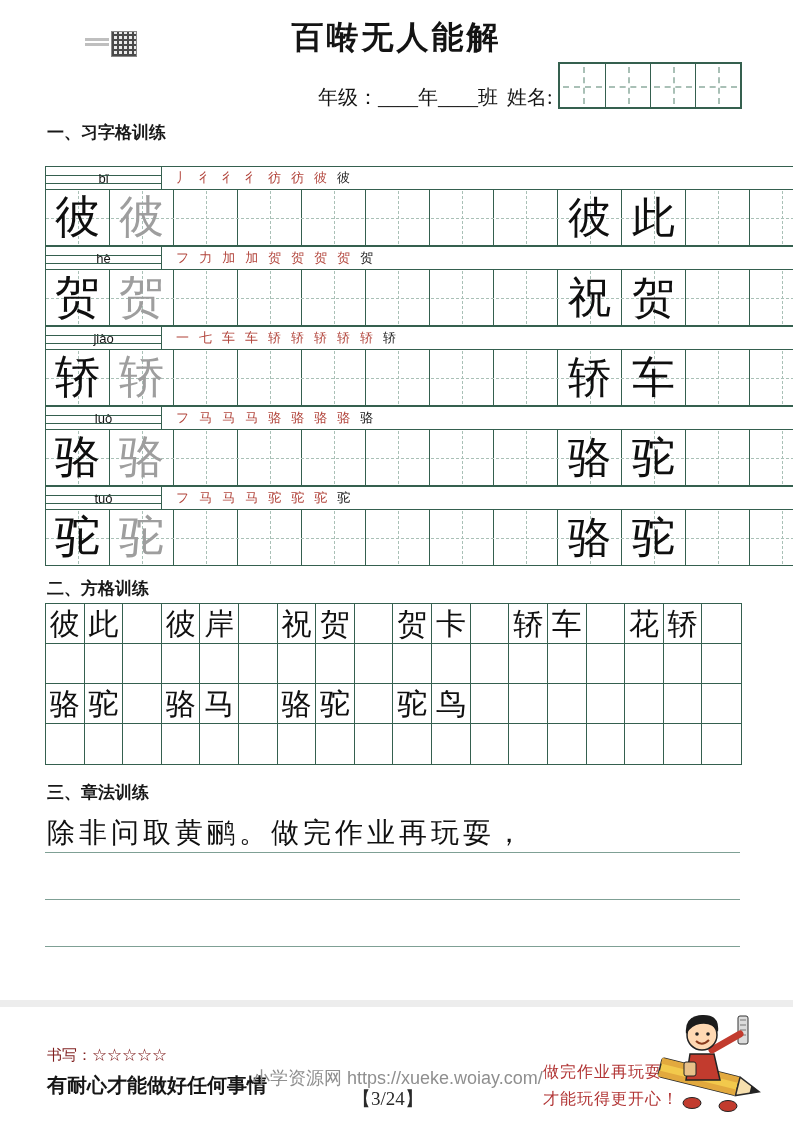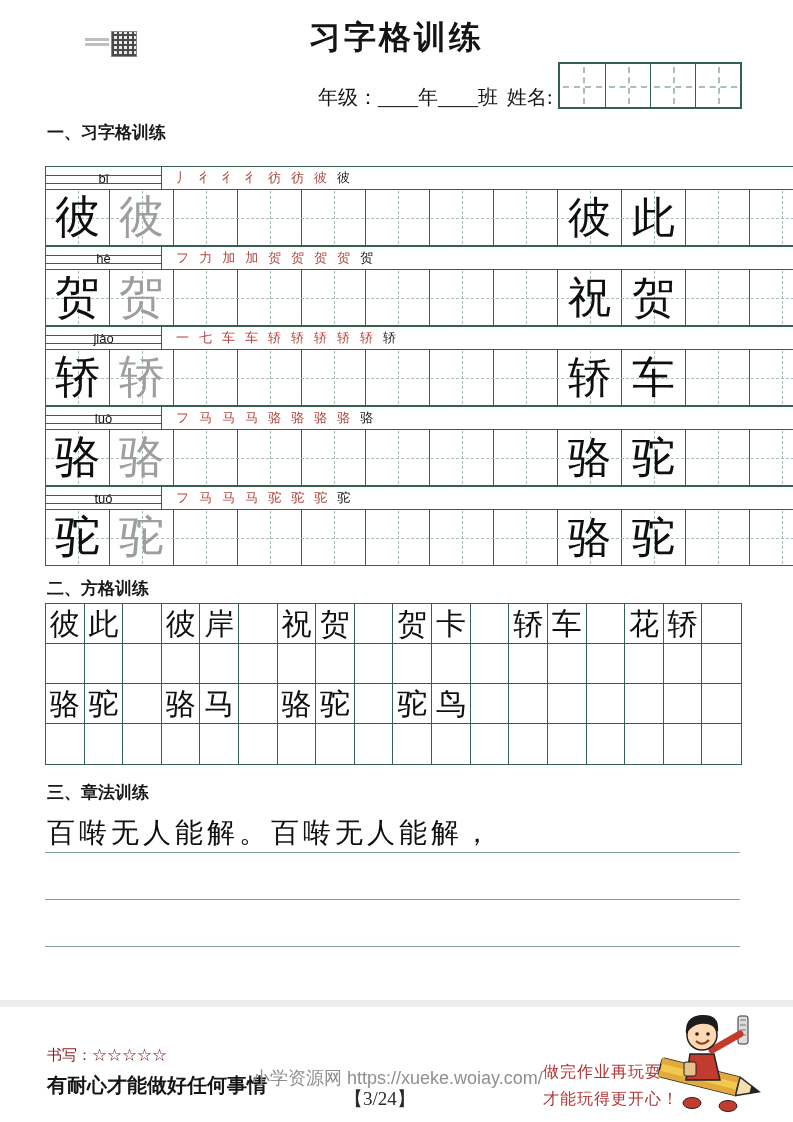--- a/index.html
+++ b/index.html
@@ -63,37 +63,37 @@
              display:flex;align-items:flex-end;padding:0 2px 3px}
   .comp-text{font-size:28px;letter-spacing:4px;line-height:1.1;color:#101010}
 
   
   .page-band{position:absolute;left:0;top:1000px;width:793px;height:7px;background:#ededed}
   .stars-line{position:absolute;left:47px;top:1046px;font-size:15px;color:#7f1d1d}
   .motto{position:absolute;left:47px;top:1072px;font-family:"Liberation Sans",sans-serif;
          font-weight:bold;font-size:20px;color:#161616}
   .watermark{position:absolute;left:252px;top:1066px;font-family:"Liberation Sans",sans-serif;
              font-size:18px;color:var(--wm)}
-  .pageno{position:absolute;left:344px;top:1086px;font-size:19px;color:#2a2a2a}
+  .pageno{position:absolute;left:352px;top:1086px;font-size:19px;color:#2a2a2a}
   .mascot-caption{position:absolute;left:543px;top:1058px;color:var(--red2);
                   font-size:16px;line-height:27px;letter-spacing:1px}
   .mascot{position:absolute;left:650px;top:1010px}
 </style>
 </head>
 <body>
 
 <div class="sheet">
 
   <div class="qr"></div>
   <div class="qr-caption">
       <i></i>
       <i></i>
     </div>
 
-  <div class="title">习字格训练</div>
+  <div class="title">百啭无人能解</div>
 
   <div class="grade-line">
     <span>年级：____年____班</span>
     <span>姓名:</span>
   </div>
   <div class="name-grid" id="nameGrid">
       <div class="ng-cell">
         <i class="vg"></i>
         <i class="hg"></i>
       </div>
@@ -531,21 +531,21 @@
       <div class="sq-cell"></div>
       <div class="sq-cell"></div>
       <div class="sq-cell"></div>
       <div class="sq-cell"></div>
       <div class="sq-cell"></div>
     </div>
 
   <div class="sec-title t3">三、章法训练</div>
   <div id="sec3">
       <div class="comp-line">
-        <span class="comp-text">百啭无人能解。百啭无人能解，</span>
+        <span class="comp-text">除非问取黄鹂。做完作业再玩耍，</span>
       </div>
       <div class="comp-line"></div>
       <div class="comp-line"></div>
     </div>
 
   <div class="page-band"></div>
 
   <div class="stars-line">
     <span>书写：</span><span>☆☆☆☆☆</span>
   </div>

